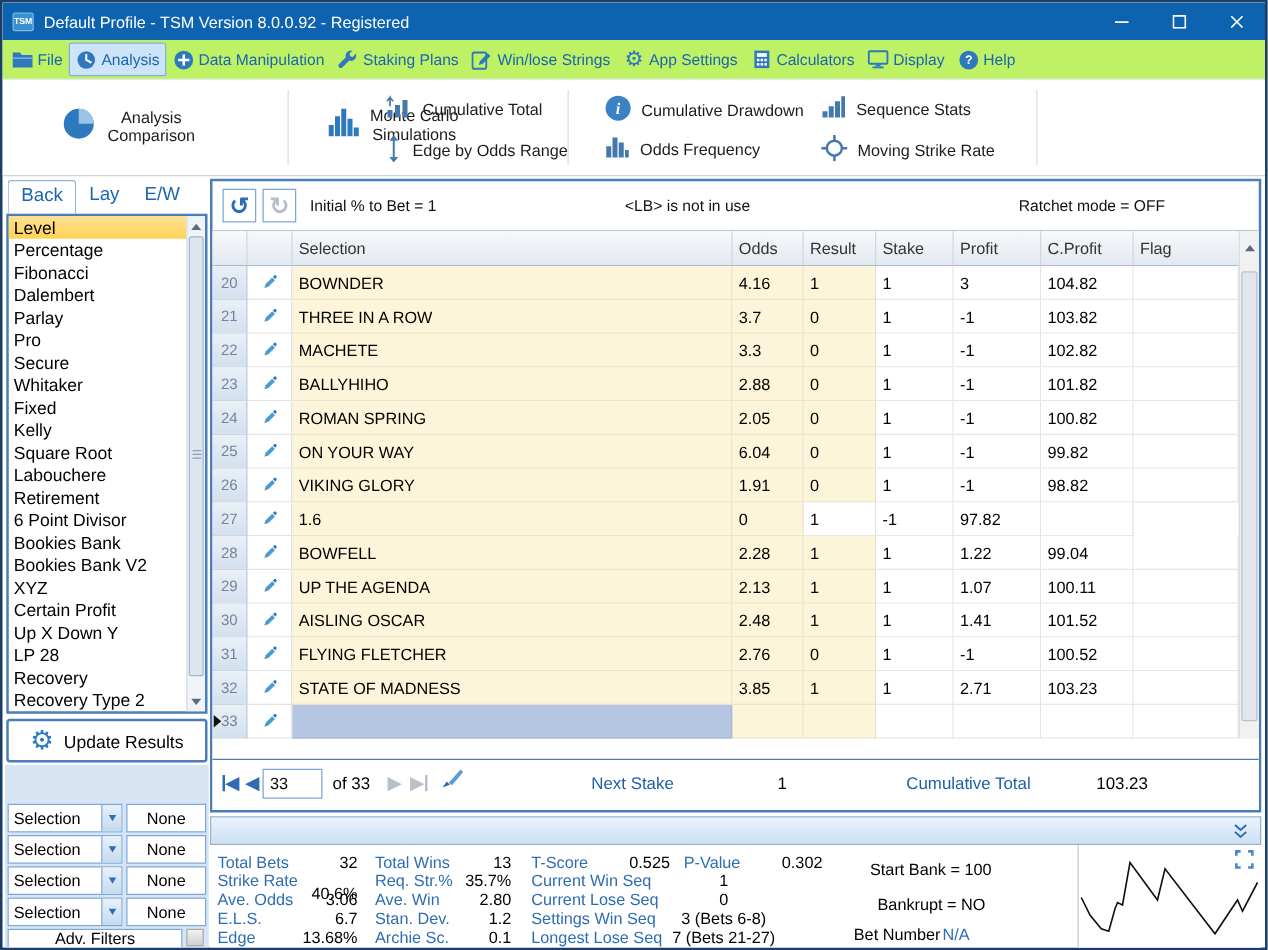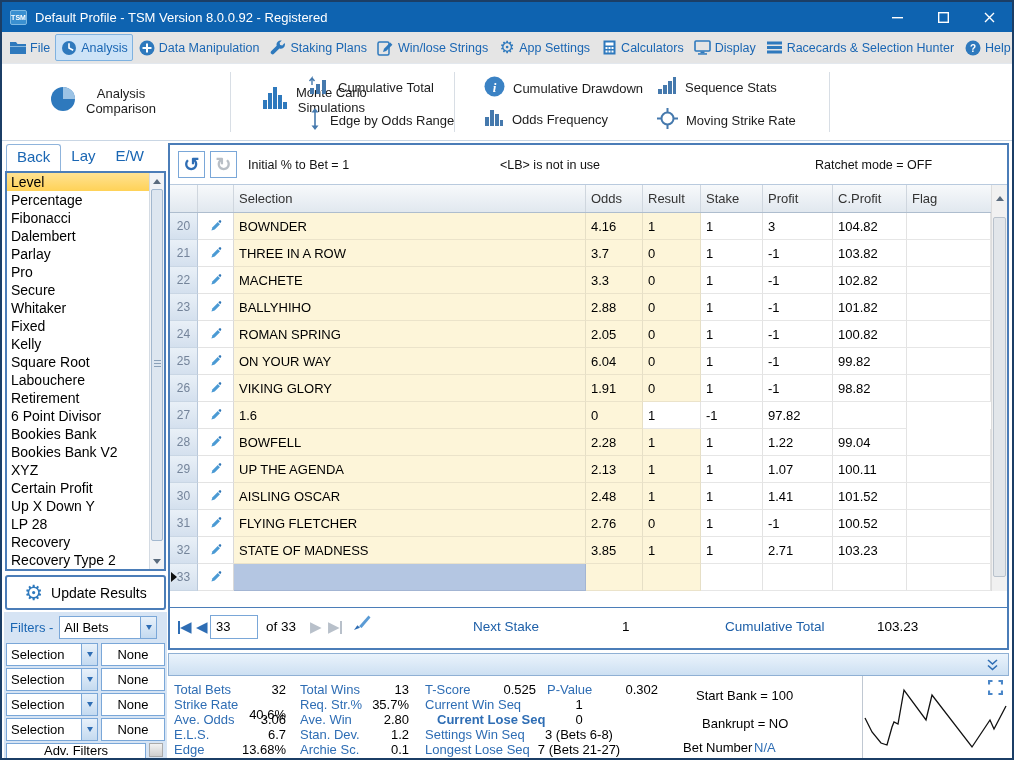--- a/index.html
+++ b/index.html
@@ -11,21 +11,21 @@
     font-family:"Liberation Sans", sans-serif;
     font-size:13px; color:#000;
   }
   
   .titlebar { position:absolute; left:0; top:0; width:100%; height:30px; background:#0e63b0; display:flex; align-items:center; }
   .tsm-logo { width:17px; height:15px; margin-left:8px; background:#3a8fd0; border:1px solid #7db8e2; border-radius:2px; color:#fff; font-size:7px; font-weight:bold; display:flex; align-items:center; justify-content:center; }
   .title-text { color:#fff; font-size:13px; margin-left:8px; }
   .win-controls { position:absolute; right:0; top:0; height:30px; display:flex; }
   .win-btn { width:46px; height:30px; display:flex; align-items:center; justify-content:center; }
   
-  .menubar { position:absolute; left:0; top:30px; width:100%; height:32px; background:#e5e5e5; display:flex; align-items:center; padding:0 2px; border-bottom:1px solid #e3e8ee; }
+  .menubar { position:absolute; left:0; top:30px; width:100%; height:32px; background:#bef264; display:flex; align-items:center; padding:0 2px; border-bottom:1px solid #e3e8ee; }
   .menu-item { display:flex; align-items:center; gap:3px; padding:4px 4px; color:#1a66b3; font-size:12.5px; white-space:nowrap; border:1px solid transparent; }
   .menu-item.selected { background:#cde3f7; border:1px solid #7fb2e0; border-radius:2px; }
   .micon { display:inline-flex; width:18px; height:17px; align-items:center; justify-content:center; color:#2e79bd; flex:none; }
   .gear-glyph { font-size:17px; line-height:1; color:#2e79bd; }
   
   .toolbar { position:absolute; left:0; top:62px; width:100%; height:77px; background:#fff; border-bottom:1px solid #c9d6e4; }
   .tb-sep { position:absolute; top:8px; width:1px; height:60px; background:#d8dee5; }
   .tb-btn { position:absolute; display:flex; align-items:center; gap:8px; color:#1c1c1c; font-size:13px; }
   .tb-lines { text-align:center; line-height:15px; }
   .tb-row-label { white-space:nowrap; }
@@ -194,32 +194,20 @@
           <svg width="17" height="15" viewBox="0 0 17 15">
             <rect x="1" y="1" width="15" height="10" rx="1" fill="none" stroke="#2e79bd" stroke-width="1.6"></rect>
             <rect x="6.5" y="11.5" width="4" height="1.6" fill="#2e79bd"></rect>
             <rect x="4" y="13.2" width="9" height="1.5" fill="#2e79bd"></rect>
           </svg>
         </span>
       <span>Display</span>
     </div>
     <div class="menu-item">
       <span class="micon">
-          <svg width="15" height="13" viewBox="0 0 15 13">
-            <g fill="#2e79bd">
-              <rect x="0" y="0.5" width="15" height="3"></rect>
-              <rect x="0" y="5" width="15" height="3"></rect>
-              <rect x="0" y="9.5" width="15" height="3"></rect>
-            </g>
-          </svg>
-        </span>
-      <span>Racecards &amp; Selection Hunter</span>
-    </div>
-    <div class="menu-item">
-      <span class="micon">
           <svg width="16" height="16" viewBox="0 0 16 16">
             <circle cx="8" cy="8" r="7.5" fill="#2e79bd"></circle>
             <text x="8" y="11.5" text-anchor="middle" font-size="10" font-weight="bold" fill="#fff" font-family="Liberation Sans, sans-serif">?</text>
           </svg>
         </span>
       <span>Help</span>
     </div>
   </div>
 
   <div class="toolbar">
@@ -347,29 +335,20 @@
         </div>
     </div>
   </div>
 
   <div class="update-btn">
     <span class="gear-glyph" style="font-size:21px;">⚙</span>
     <span>Update Results</span>
   </div>
 
   <div class="filters-panel">
-    <div class="filters-row">
-      <span class="filters-label">Filters -</span>
-      <div class="dropdown" style="width:98px; margin-left:6px;">
-        <span class="dd-text">All Bets</span>
-        <span class="dd-arrow">
-            <span class="tri-down"></span>
-          </span>
-      </div>
-    </div>
     <div class="sel-row" style="top:31px;">
       <div class="dropdown" style="width:92px;">
         <span class="dd-text">Selection</span>
         <span class="dd-arrow">
             <span class="tri-down"></span>
           </span>
       </div>
       <div class="none-btn">None</div>
     </div>
     <div class="sel-row" style="top:56px;">
@@ -732,21 +711,21 @@
     <span class="st-val" style="left:195px; top:51px; width:46px;">1.2</span>
     <span class="st-label" style="left:132px; top:66px;">Archie Sc.</span>
     <span class="st-val" style="left:195px; top:66px; width:46px;">0.1</span>
 
     <span class="st-label" style="left:257px; top:6px;">T-Score</span>
     <span class="st-val" style="left:312px; top:6px; width:56px;">0.525</span>
     <span class="st-label" style="left:379px; top:6px;">P-Value</span>
     <span class="st-val" style="left:434px; top:6px; width:56px;">0.302</span>
     <span class="st-label" style="left:257px; top:21px;">Current Win Seq</span>
     <span class="st-val center" style="left:361px; top:21px; width:100px;">1</span>
-    <span class="st-label" style="left:269px; top:36px;font-weight:bold;">Current Lose Seq</span>
+    <span class="st-label" style="left:257px; top:36px;">Current Lose Seq</span>
     <span class="st-val center" style="left:361px; top:36px; width:100px;">0</span>
     <span class="st-label" style="left:257px; top:51px;">Settings Win Seq</span>
     <span class="st-val center" style="left:361px; top:51px; width:100px;">3  (Bets 6-8)</span>
     <span class="st-label" style="left:257px; top:66px;">Longest Lose Seq</span>
     <span class="st-val center" style="left:361px; top:66px; width:100px;">7  (Bets 21-27)</span>
 
     <span class="st-val" style="left:528px; top:12px; text-align:left;">Start Bank = 100</span>
     <span class="st-val" style="left:534px; top:40px; text-align:left;">Bankrupt = NO</span>
     <span class="st-val" style="left:515px; top:64px; text-align:left;">Bet Number</span>
     <span class="st-label" style="left:586px; top:64px;">N/A</span>

